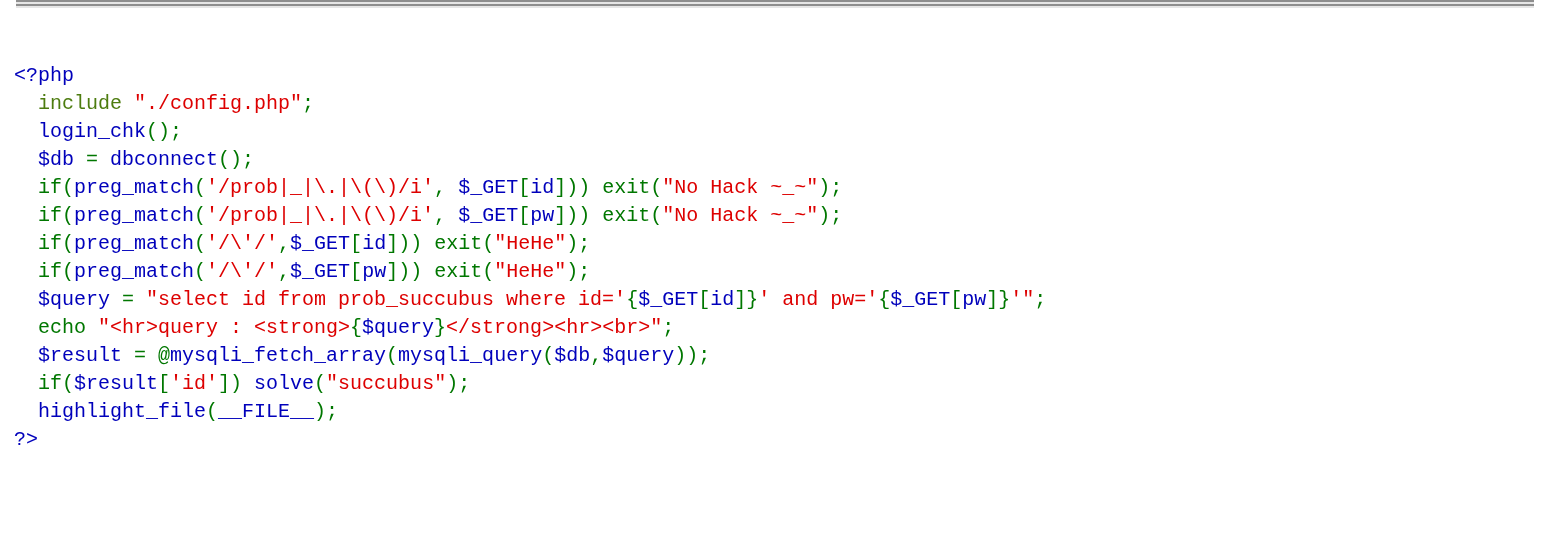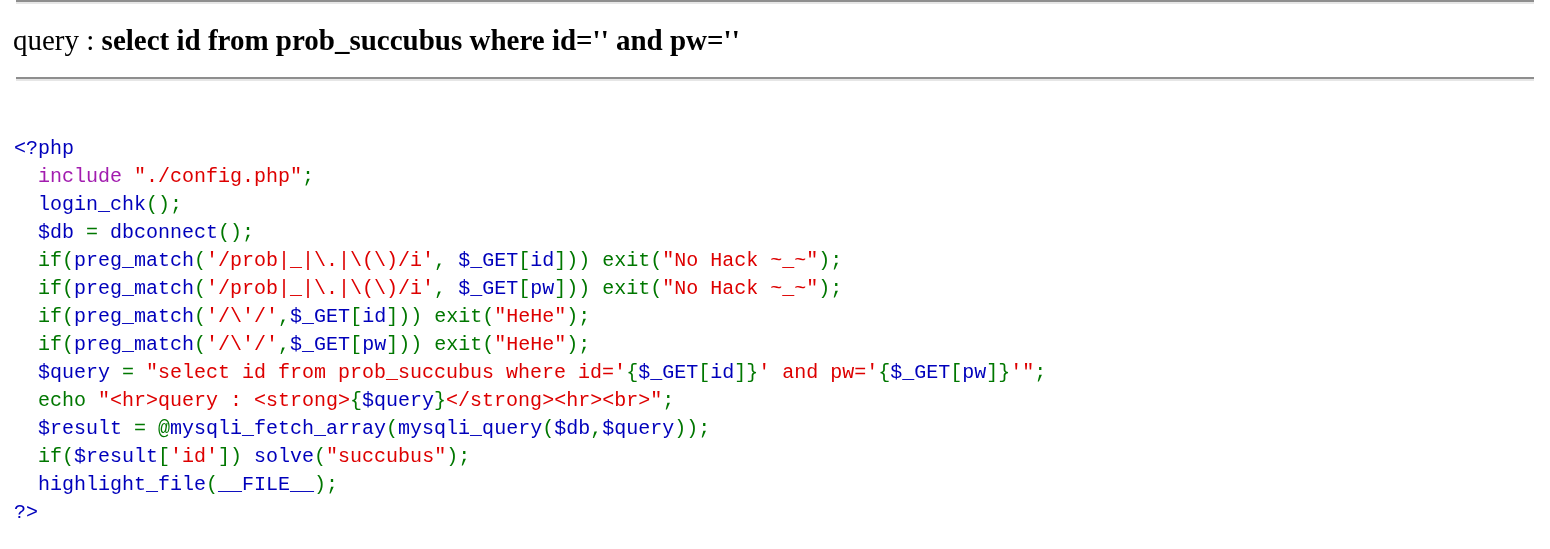--- a/index.html
+++ b/index.html
@@ -49,26 +49,25 @@
     display: inline;
   }
 </style>
 </head>
 <body>
 
 <div class="page">
 
   <hr class="rule rule-top">
 
-  <p class="query-line"><span>query : </span><strong>select id from prob_succubus where id='' and pw=''</strong></p>
 
   <hr class="rule">
 
   <pre class="code" id="code-block"><span class="code-line"><span style="color: rgb(0, 0, 187);">&lt;?php</span></span>
-<span class="code-line"><span style="color: #a21caf;">  include </span><span style="color: rgb(221, 0, 0);">"./config.php"</span><span style="color: rgb(0, 119, 0);">;</span></span>
+<span class="code-line"><span style="color: #4d7c0f;">  include </span><span style="color: rgb(221, 0, 0);">"./config.php"</span><span style="color: rgb(0, 119, 0);">;</span></span>
 <span class="code-line"><span style="color: rgb(0, 0, 187);">  login_chk</span><span style="color: rgb(0, 119, 0);">();</span></span>
 <span class="code-line"><span style="color: rgb(0, 0, 187);">  $db </span><span style="color: rgb(0, 119, 0);">= </span><span style="color: rgb(0, 0, 187);">dbconnect</span><span style="color: rgb(0, 119, 0);">();</span></span>
 <span class="code-line"><span style="color: rgb(0, 119, 0);">  if(</span><span style="color: rgb(0, 0, 187);">preg_match</span><span style="color: rgb(0, 119, 0);">(</span><span style="color: rgb(221, 0, 0);">'/prob|_|\.|\(\)/i'</span><span style="color: rgb(0, 119, 0);">, </span><span style="color: rgb(0, 0, 187);">$_GET</span><span style="color: rgb(0, 119, 0);">[</span><span style="color: rgb(0, 0, 187);">id</span><span style="color: rgb(0, 119, 0);">])) exit(</span><span style="color: rgb(221, 0, 0);">"No Hack ~_~"</span><span style="color: rgb(0, 119, 0);">);</span></span>
 <span class="code-line"><span style="color: rgb(0, 119, 0);">  if(</span><span style="color: rgb(0, 0, 187);">preg_match</span><span style="color: rgb(0, 119, 0);">(</span><span style="color: rgb(221, 0, 0);">'/prob|_|\.|\(\)/i'</span><span style="color: rgb(0, 119, 0);">, </span><span style="color: rgb(0, 0, 187);">$_GET</span><span style="color: rgb(0, 119, 0);">[</span><span style="color: rgb(0, 0, 187);">pw</span><span style="color: rgb(0, 119, 0);">])) exit(</span><span style="color: rgb(221, 0, 0);">"No Hack ~_~"</span><span style="color: rgb(0, 119, 0);">);</span></span>
 <span class="code-line"><span style="color: rgb(0, 119, 0);">  if(</span><span style="color: rgb(0, 0, 187);">preg_match</span><span style="color: rgb(0, 119, 0);">(</span><span style="color: rgb(221, 0, 0);">'/\'/'</span><span style="color: rgb(0, 119, 0);">,</span><span style="color: rgb(0, 0, 187);">$_GET</span><span style="color: rgb(0, 119, 0);">[</span><span style="color: rgb(0, 0, 187);">id</span><span style="color: rgb(0, 119, 0);">])) exit(</span><span style="color: rgb(221, 0, 0);">"HeHe"</span><span style="color: rgb(0, 119, 0);">);</span></span>
 <span class="code-line"><span style="color: rgb(0, 119, 0);">  if(</span><span style="color: rgb(0, 0, 187);">preg_match</span><span style="color: rgb(0, 119, 0);">(</span><span style="color: rgb(221, 0, 0);">'/\'/'</span><span style="color: rgb(0, 119, 0);">,</span><span style="color: rgb(0, 0, 187);">$_GET</span><span style="color: rgb(0, 119, 0);">[</span><span style="color: rgb(0, 0, 187);">pw</span><span style="color: rgb(0, 119, 0);">])) exit(</span><span style="color: rgb(221, 0, 0);">"HeHe"</span><span style="color: rgb(0, 119, 0);">);</span></span>
 <span class="code-line"><span style="color: rgb(0, 0, 187);">  $query </span><span style="color: rgb(0, 119, 0);">= </span><span style="color: rgb(221, 0, 0);">"select id from prob_succubus where id='</span><span style="color: rgb(0, 119, 0);">{</span><span style="color: rgb(0, 0, 187);">$_GET</span><span style="color: rgb(0, 119, 0);">[</span><span style="color: rgb(0, 0, 187);">id</span><span style="color: rgb(0, 119, 0);">]}</span><span style="color: rgb(221, 0, 0);">' and pw='</span><span style="color: rgb(0, 119, 0);">{</span><span style="color: rgb(0, 0, 187);">$_GET</span><span style="color: rgb(0, 119, 0);">[</span><span style="color: rgb(0, 0, 187);">pw</span><span style="color: rgb(0, 119, 0);">]}</span><span style="color: rgb(221, 0, 0);">'"</span><span style="color: rgb(0, 119, 0);">;</span></span>
 <span class="code-line"><span style="color: rgb(0, 119, 0);">  echo </span><span style="color: rgb(221, 0, 0);">"&lt;hr&gt;query : &lt;strong&gt;</span><span style="color: rgb(0, 119, 0);">{</span><span style="color: rgb(0, 0, 187);">$query</span><span style="color: rgb(0, 119, 0);">}</span><span style="color: rgb(221, 0, 0);">&lt;/strong&gt;&lt;hr&gt;&lt;br&gt;"</span><span style="color: rgb(0, 119, 0);">;</span></span>
 <span class="code-line"><span style="color: rgb(0, 0, 187);">  $result </span><span style="color: rgb(0, 119, 0);">= @</span><span style="color: rgb(0, 0, 187);">mysqli_fetch_array</span><span style="color: rgb(0, 119, 0);">(</span><span style="color: rgb(0, 0, 187);">mysqli_query</span><span style="color: rgb(0, 119, 0);">(</span><span style="color: rgb(0, 0, 187);">$db</span><span style="color: rgb(0, 119, 0);">,</span><span style="color: rgb(0, 0, 187);">$query</span><span style="color: rgb(0, 119, 0);">));</span></span>
 <span class="code-line"><span style="color: rgb(0, 119, 0);">  if(</span><span style="color: rgb(0, 0, 187);">$result</span><span style="color: rgb(0, 119, 0);">[</span><span style="color: rgb(221, 0, 0);">'id'</span><span style="color: rgb(0, 119, 0);">]) </span><span style="color: rgb(0, 0, 187);">solve</span><span style="color: rgb(0, 119, 0);">(</span><span style="color: rgb(221, 0, 0);">"succubus"</span><span style="color: rgb(0, 119, 0);">);</span></span>

